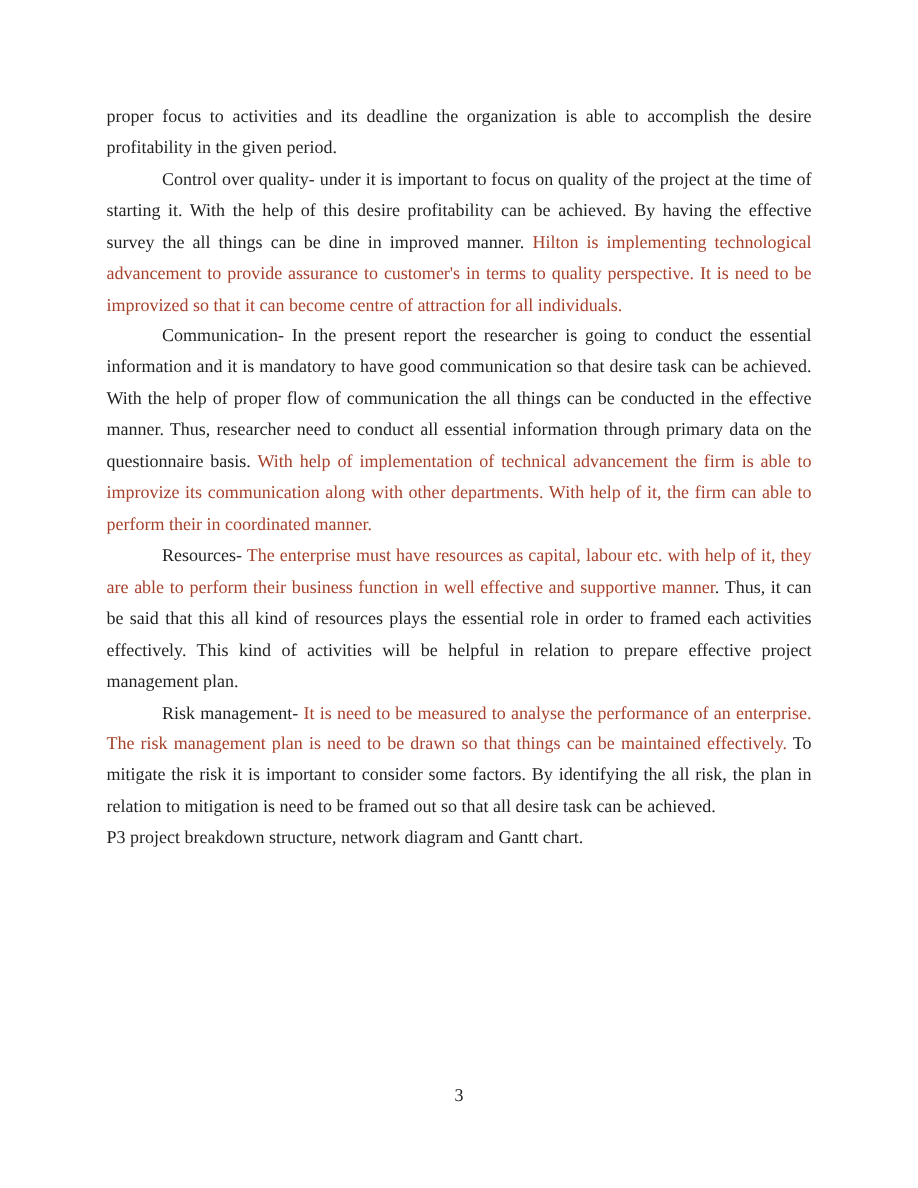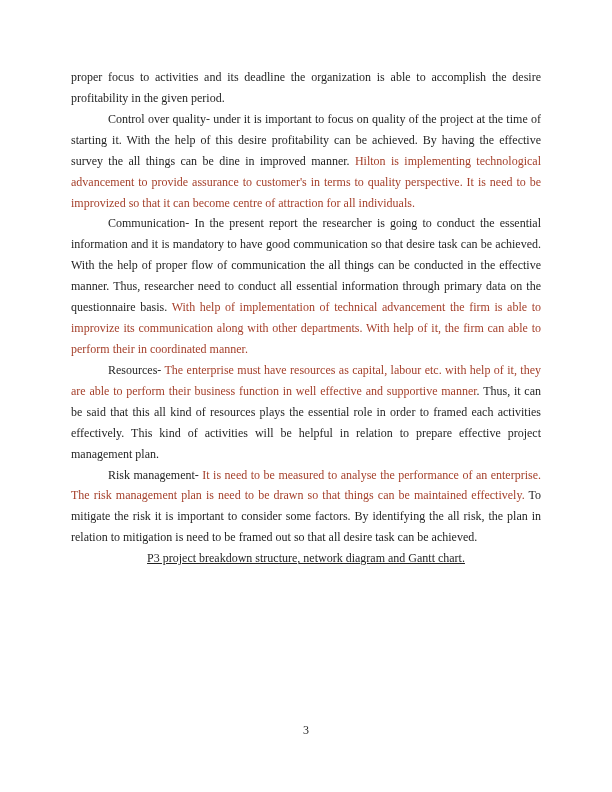--- a/index.html
+++ b/index.html
@@ -39,22 +39,21 @@
     font-weight: normal;
     color: var(--body-color, #1f1f1f);
   }
   .seg-red {
     color: var(--accent-red, #A5402B);
   }
   p.section-heading {
     margin: 0;
     font-size: 12px;
     line-height: 20.92px;
-    text-align: center;
-    text-decoration: underline;
+    text-align: left;
     color: var(--body-color, #1f1f1f);
   }
   .page-footer {
     position: absolute;
     left: 0;
     top: 723px;
     width: 612px;
     text-align: center;
     font-size: 12px;
     line-height: 15px;

